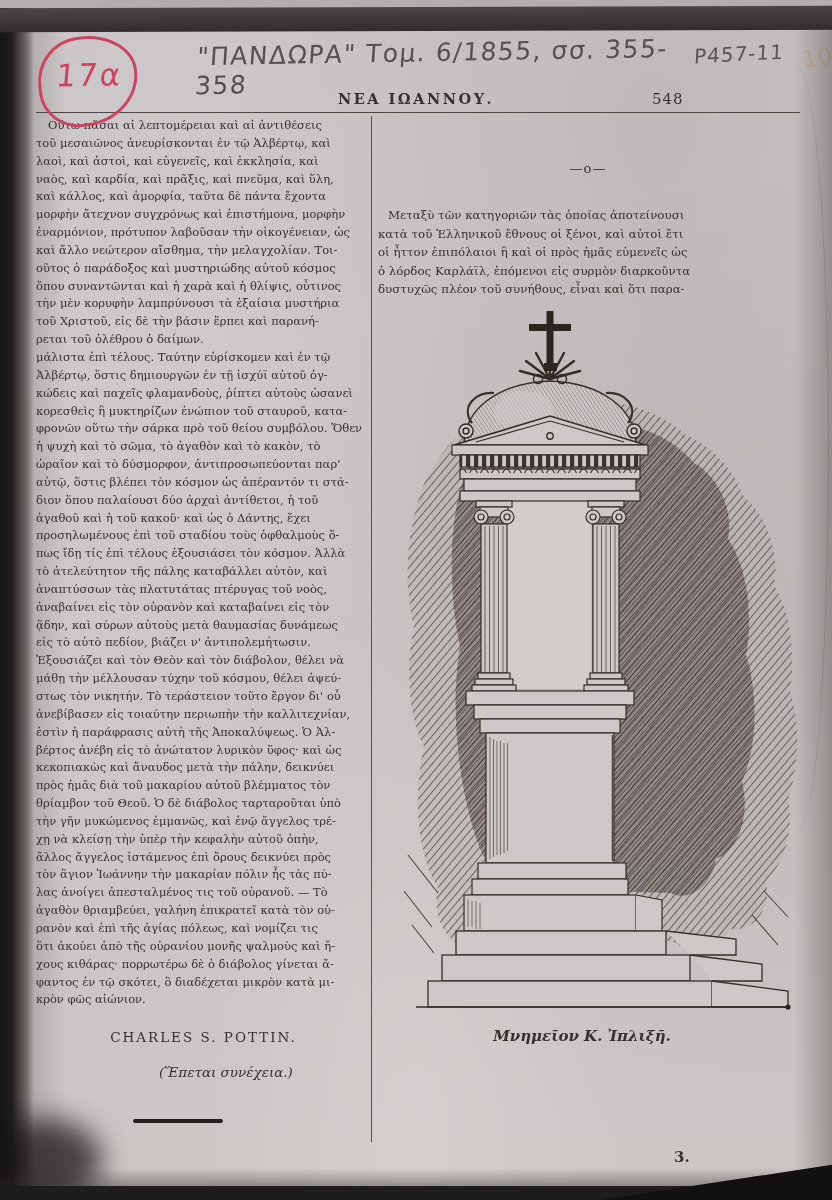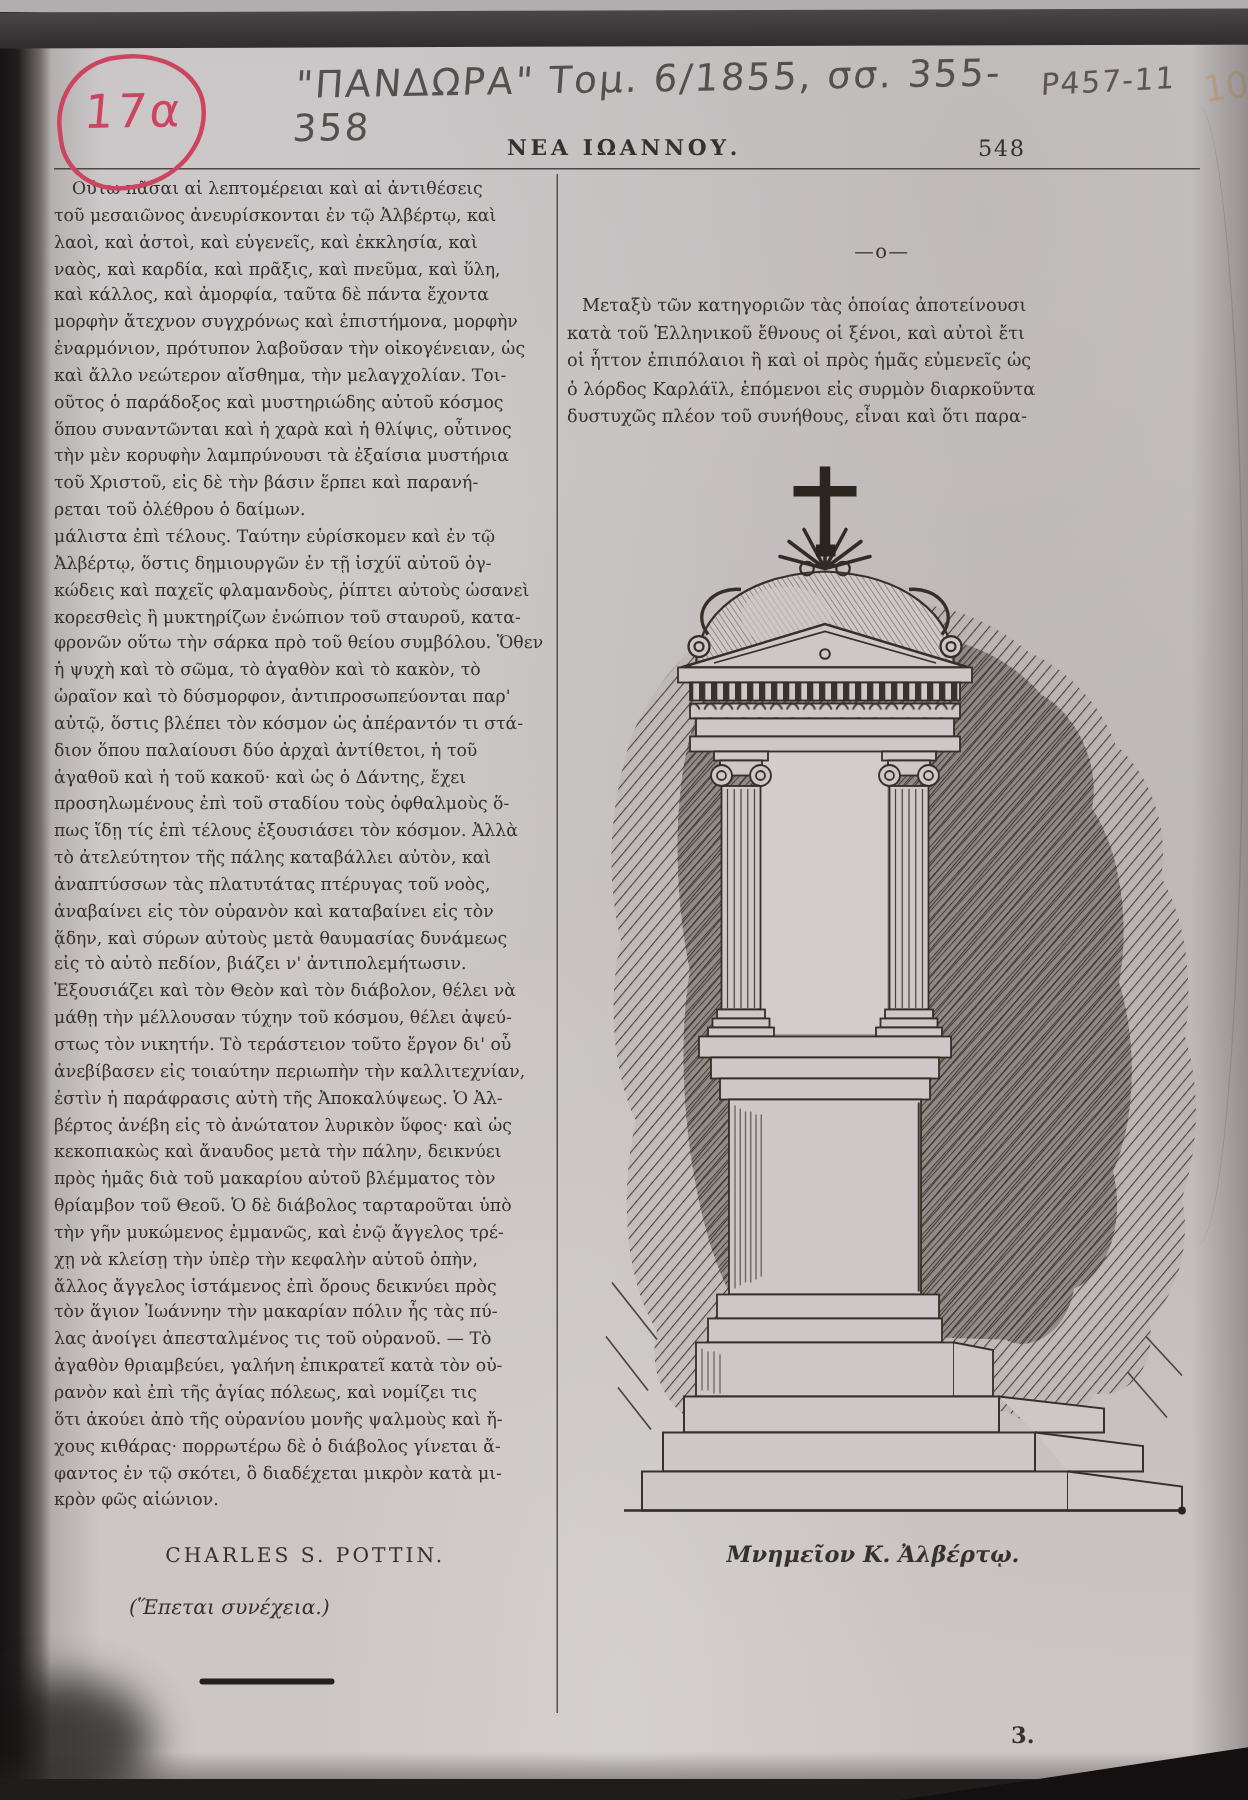--- a/index.html
+++ b/index.html
@@ -49,29 +49,29 @@
     font-size:14.5px;font-weight:bold;letter-spacing:2.5px;}
   .pageno{position:absolute;left:626px;top:60px;font-size:15px;letter-spacing:1px;}
   .header-rule{position:absolute;left:10px;top:82px;width:764px;height:1px;background:#4c4743;}
   .col-divider{position:absolute;left:345px;top:86px;width:1px;height:1026px;background:#55504b;}
 
   .left-col{position:absolute;left:10px;top:87px;width:335px;height:896px;overflow:hidden;
     font-size:11.5px;line-height:17.85px;text-align:left;}
   .left-col .p2{text-indent:12px;}
   .byline{position:absolute;left:10px;top:999px;width:335px;text-align:center;
     font-size:13.5px;font-weight:normal;letter-spacing:2px;}
-  .continuation{position:absolute;left:60px;top:1034px;width:280px;
+  .continuation{position:absolute;left:60px;top:1034px;width:280px;text-align:center;
     font-style:italic;font-size:13.5px;}
   .end-rule{position:absolute;left:107px;top:1089px;width:90px;height:4px;background:#23201e;border-radius:2px;}
 
   .art-title{position:absolute;left:352px;top:88px;width:420px;text-align:center;
     font-size:15.5px;letter-spacing:1px;}
   .ornament{position:absolute;left:352px;top:131px;width:420px;text-align:center;font-size:13px;letter-spacing:1px;}
   .right-p1{position:absolute;left:352px;top:164px;width:418px;font-size:11.8px;line-height:18.6px;}
-  .right-p1 .pre{text-indent:10px;}
+  .right-p1 .pre{text-indent:10px;margin-top:12px;}
   .engraving{position:absolute;left:376px;top:265px;width:398px;height:732px;}
   .caption{position:absolute;left:376px;top:997px;width:360px;text-align:center;
     font-style:italic;font-weight:bold;font-size:15px;}
   .right-p2{position:absolute;left:352px;top:1023px;width:420px;font-size:12.2px;line-height:21px;}
   .sig-mark{position:absolute;left:648px;top:1118px;font-size:15px;font-weight:bold;}
 </style>
 </head>
 <body>
 
 <div class="scan">
@@ -271,21 +271,21 @@
         <path d="M 264 636 L 334 644 L 334 660 L 288 660" fill="#cdc8c7"></path>
         <rect x="40" y="660" width="248" height="26" fill="#cdc8c7"></rect>
         <path d="M 288 660 L 360 669 L 360 686 L 310 686" fill="#cdc8c7"></path>
         <rect x="26" y="686" width="284" height="26" fill="#cdc8c7"></rect>
         <path d="M 310 686 L 386 696 L 386 712 L 310 712" fill="#cdc8c7"></path>
         <line x1="14" y1="712" x2="386" y2="712" stroke-width="1.6"></line>
         <circle cx="386" cy="712" r="2.6" fill="#2b2520" stroke="none"></circle>
       </g>
     </svg>
 
-    <div class="caption serif">Μνημεῖον Κ. Ἀλβέρτῳ.</div>
+    <div class="caption serif">Μνημεῖον Κ. Ἰπλιξῆ.</div>
     <div class="sig-mark serif">3.</div>
 
     <div class="crease"></div>
   </div>
 
   <div class="frame-top-light"></div>
   <div class="frame-top-dark"></div>
   <div class="frame-left"></div>
   <div class="smudge-bl"></div>
   <div class="frame-bottom-fade"></div>

